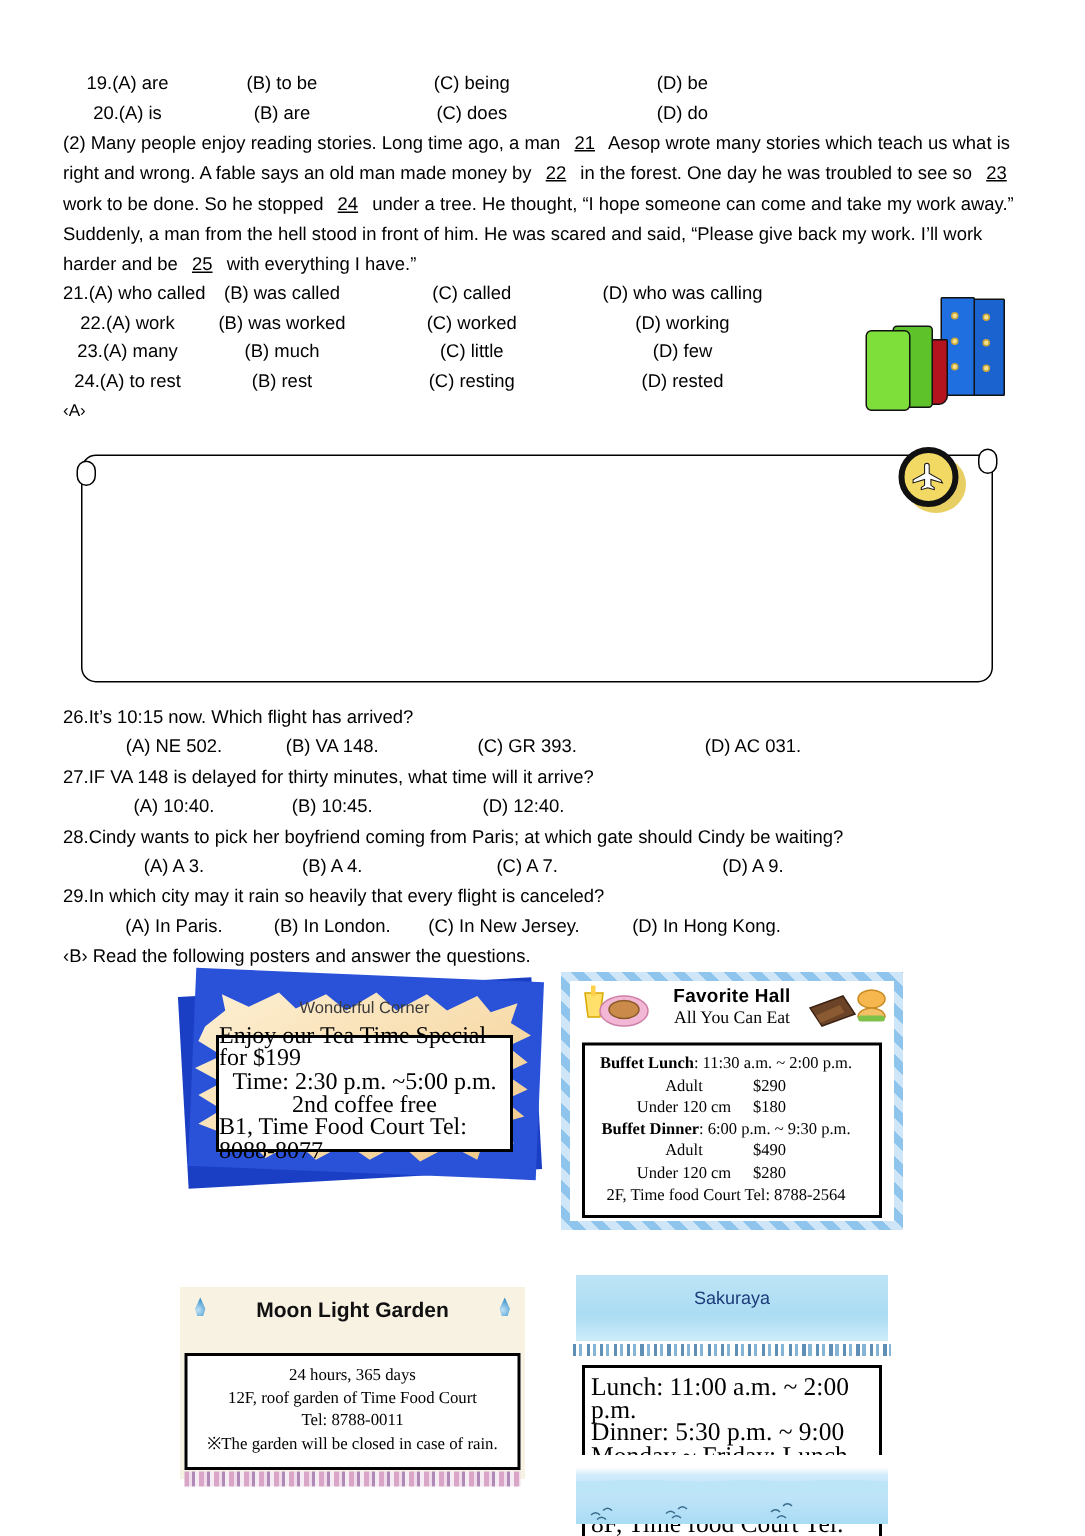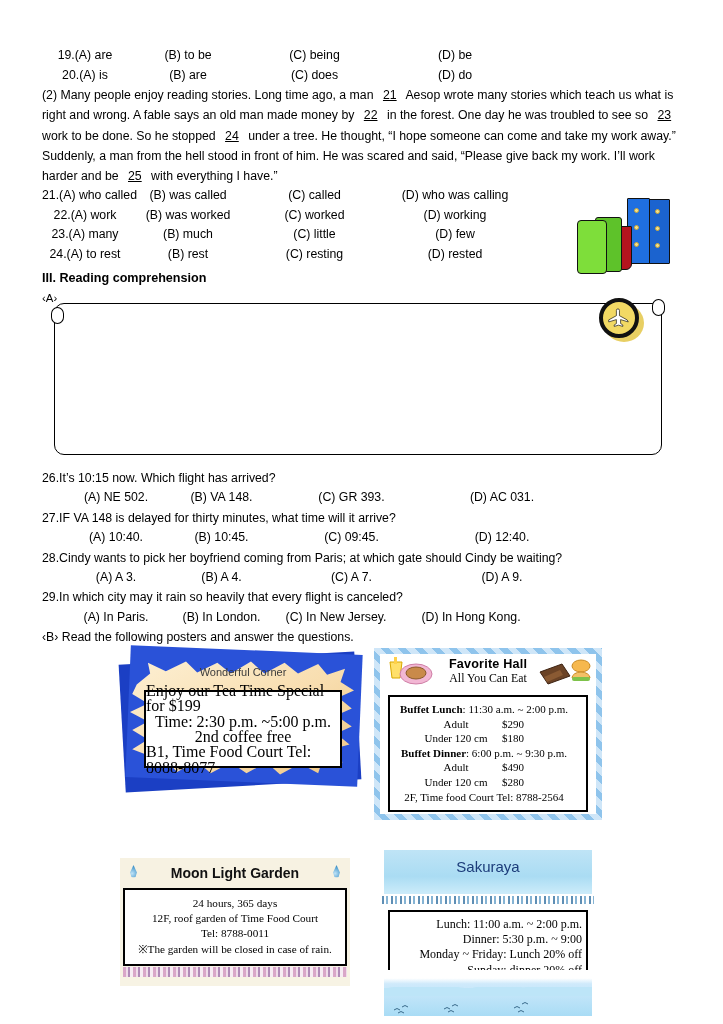--- a/index.html
+++ b/index.html
@@ -91,39 +91,39 @@
   .fh-ico-r { right:2px; width:58px; height:36px; }
   .fh-box { margin:1px 8px 0 8px; border:2px solid #000; background:#fff; padding:5px 12px 6px 4px; }
   .fh-box .ln { font-family:"Liberation Serif", serif; font-size:11px; line-height:14.6px; text-align:center; }
   .fh-box .ln b { font-weight:bold; }
   .fh-2col { display:flex; justify-content:center; font-family:"Liberation Serif", serif; font-size:11px; line-height:14.6px; }
   .fh-2col .k { width:92px; text-align:center; }
   .fh-2col .v { width:56px; text-align:left; }
 
   
   .p-moon { position:absolute; left:120px; top:222px; width:230px; height:128px; background:#f7f3e4; }
-  .mg-head { position:relative; height:30px; background:#f7f2e2; }
+  .mg-head { position:relative; height:44px; background:#f7f2e2; }
   .mg-title { text-align:center; font-size:14px; font-weight:bold; padding-top:7px; color:#111; }
   .drop { position:absolute; top:7px; width:9px; height:13px; background:radial-gradient(circle at 35% 65%,#bfe3f7,#3f93c9 70%,#2b6f9e);
           border-radius:50% 50% 50% 50%/62% 62% 38% 38%; clip-path: polygon(50% 0,88% 58%,72% 95%,28% 95%,12% 58%); }
   .drop-l { left:9px; } .drop-r { right:9px; }
   .mg-box { margin:0 3px; border:2px solid #000; background:#fff; padding:6px 4px 7px 4px; }
   .mg-box div { text-align:center; font-family:"Liberation Serif", serif; font-size:11.2px; line-height:15.2px; }
   .mg-floral { margin:1px 3px 0 3px; height:10px;
      background:repeating-linear-gradient(90deg,#d9a6c8 0 3px,#f0dcea 3px 5px,#b08ab7 5px 7px,#f6ecf3 7px 10px); }
 
   
   .p-saku { position:absolute; left:374px; top:208px; width:228px; height:178px; background:#ffffff; }
   .sk-sky { position:absolute; left:10px; top:6px; right:10px; height:44px;
      background:linear-gradient(180deg,#bfe4f6 0%,#aadcf3 60%,#cdecfa 100%); }
-  .sk-title { position:absolute; left:0; right:0; top:14px; text-align:center; font-size:15px; color:#1c3c7a; font-style:normal; }
+  .sk-title { position:absolute; left:0; right:0; top:14px; text-align:center; font-size:12px; color:#1c3c7a; font-style:normal; }
   .sk-div { position:absolute; left:8px; right:8px; top:52px; height:8px;
      background:repeating-linear-gradient(90deg,#5f8fb5 0 2px,#ffffff 2px 4px,#86b4d4 4px 6px,#ffffff 6px 9px); }
   .sk-box { position:absolute; left:14px; right:14px; top:66px; border:2px solid #000; background:#fff; padding:5px 4px 6px 4px; }
-  .sk-box div { text-align:right; font-family:"Liberation Serif", serif; font-size:12px; line-height:15.2px; }
+  .sk-box div { text-align:left; font-family:"Liberation Serif", serif; font-size:17px; line-height:15.2px; }
   .sk-wave { position:absolute; left:10px; right:10px; bottom:6px; height:46px;
      background:linear-gradient(180deg,#ffffff 0%,#ffffff 18%,#cfeafb 30%,#a9dcf5 100%); }
   .sk-wave:after { content:""; position:absolute; left:0; right:0; top:10px; height:16px;
      background:radial-gradient(ellipse at 20% 100%,#bde5f8 40%,transparent 41%),
                 radial-gradient(ellipse at 55% 100%,#bde5f8 40%,transparent 41%),
                 radial-gradient(ellipse at 85% 100%,#bde5f8 40%,transparent 41%); }
   .sk-birds { position:absolute; left:0; right:0; bottom:4px; height:18px; }
 </style>
 </head>
 <body>
@@ -167,21 +167,20 @@
       <span class="optC">(D) few</span>
     </div>
     <div class="mcrow">
       <span class="q">24.(A) to rest</span>
       <span class="opt">(B) rest</span>
       <span class="optB">(C) resting</span>
       <span class="optC">(D) rested</span>
     </div>
   </div>
 
-  <div class="sect">III.  Reading comprehension</div>
   <div class="small-a">‹A›</div>
 
   <div class="books">
     <div class="bk bk-blue2">
       <div class="bk-ring" style="left:6px;top:9px"></div>
       <div class="bk-ring" style="left:6px;top:26px"></div>
       <div class="bk-ring" style="left:6px;top:43px"></div>
     </div>
     <div class="bk bk-blue1">
       <div class="bk-ring" style="left:6px;top:9px"></div>
@@ -257,21 +256,20 @@
     <div class="mcrow" style="padding-left:22px">
       <span class="q" style="width:104px;flex:0 0 104px">(A) NE 502.</span>
       <span class="opt" style="width:107px;flex:0 0 107px">(B) VA 148.</span>
       <span class="optB" style="width:153px;flex:0 0 153px">(C) GR 393.</span>
       <span class="optC">(D) AC 031.</span>
     </div>
     <div class="para">27.IF VA 148 is delayed for thirty minutes, what time will it arrive?</div>
     <div class="mcrow" style="padding-left:22px">
       <span class="q" style="width:104px;flex:0 0 104px">(A) 10:40.</span>
       <span class="opt" style="width:107px;flex:0 0 107px">(B) 10:45.</span>
-      <span class="optB" style="width:153px;flex:0 0 153px">(C) 09:45.</span>
       <span class="optC">(D) 12:40.</span>
     </div>
     <div class="para">28.Cindy wants to pick her boyfriend coming from Paris; at which gate should Cindy be waiting?</div>
     <div class="mcrow" style="padding-left:22px">
       <span class="q" style="width:104px;flex:0 0 104px">(A) A 3.</span>
       <span class="opt" style="width:107px;flex:0 0 107px">(B) A 4.</span>
       <span class="optB" style="width:153px;flex:0 0 153px">(C) A 7.</span>
       <span class="optC">(D) A 9.</span>
     </div>
     <div class="para">29.In which city may it rain so heavily that every flight is canceled?</div>

